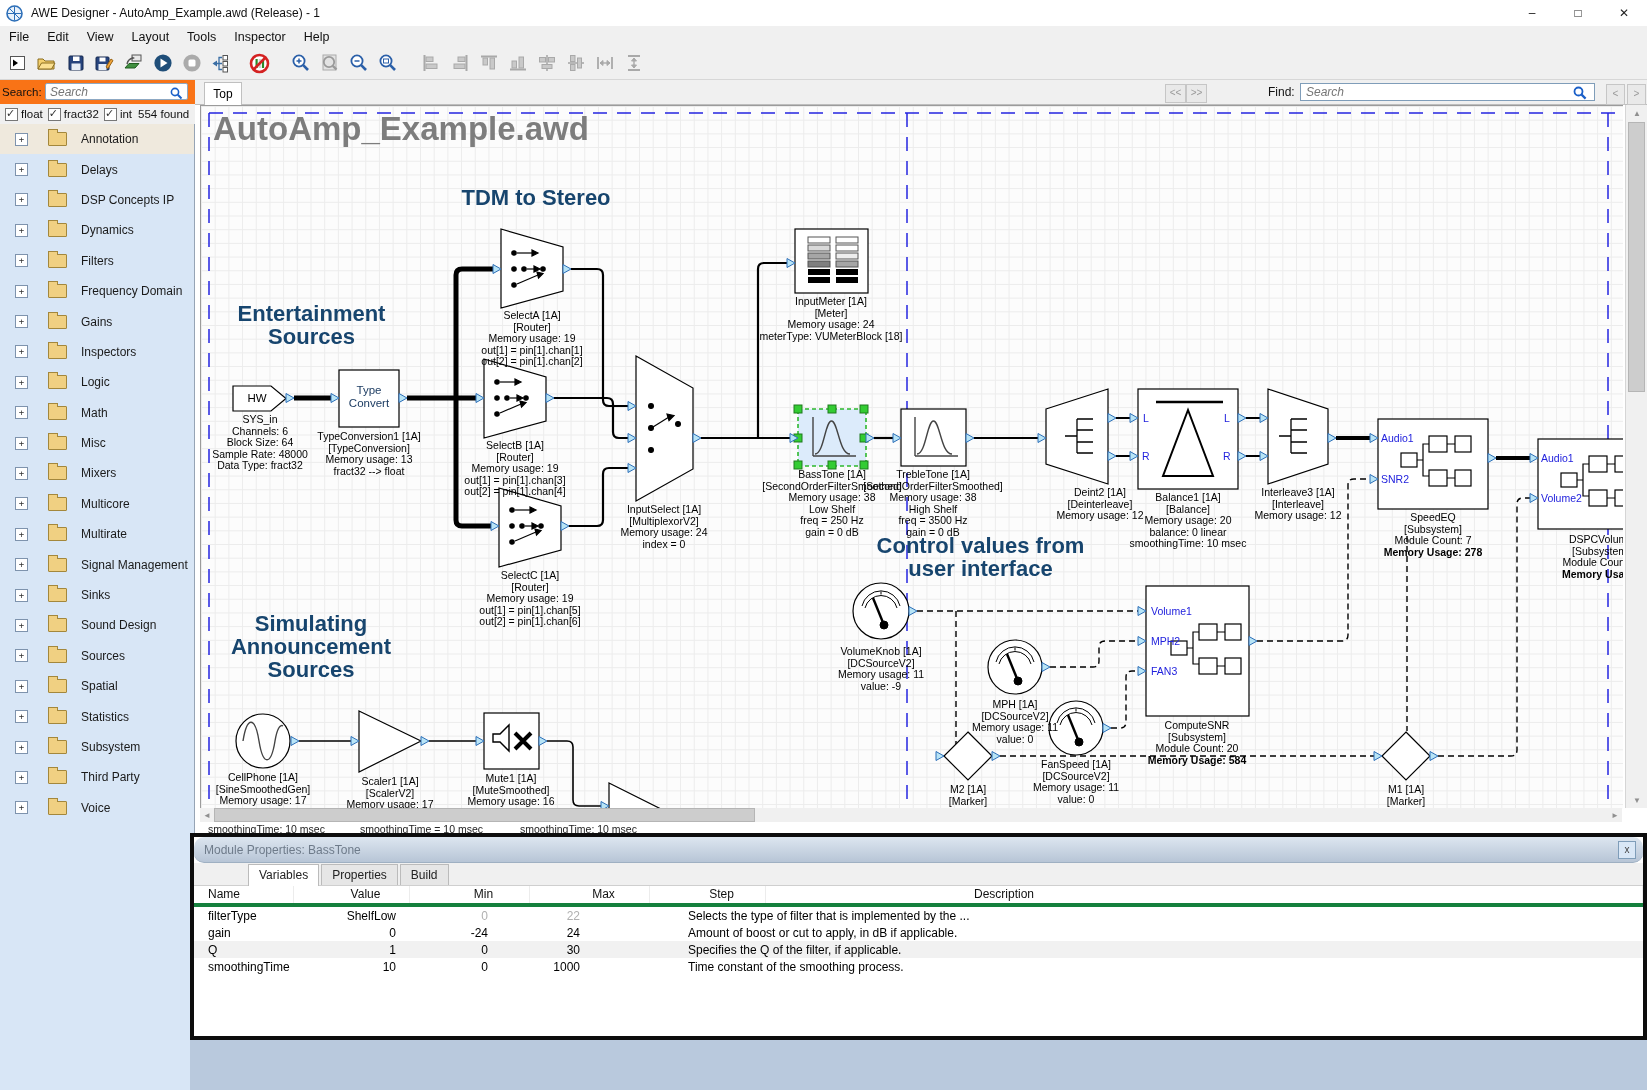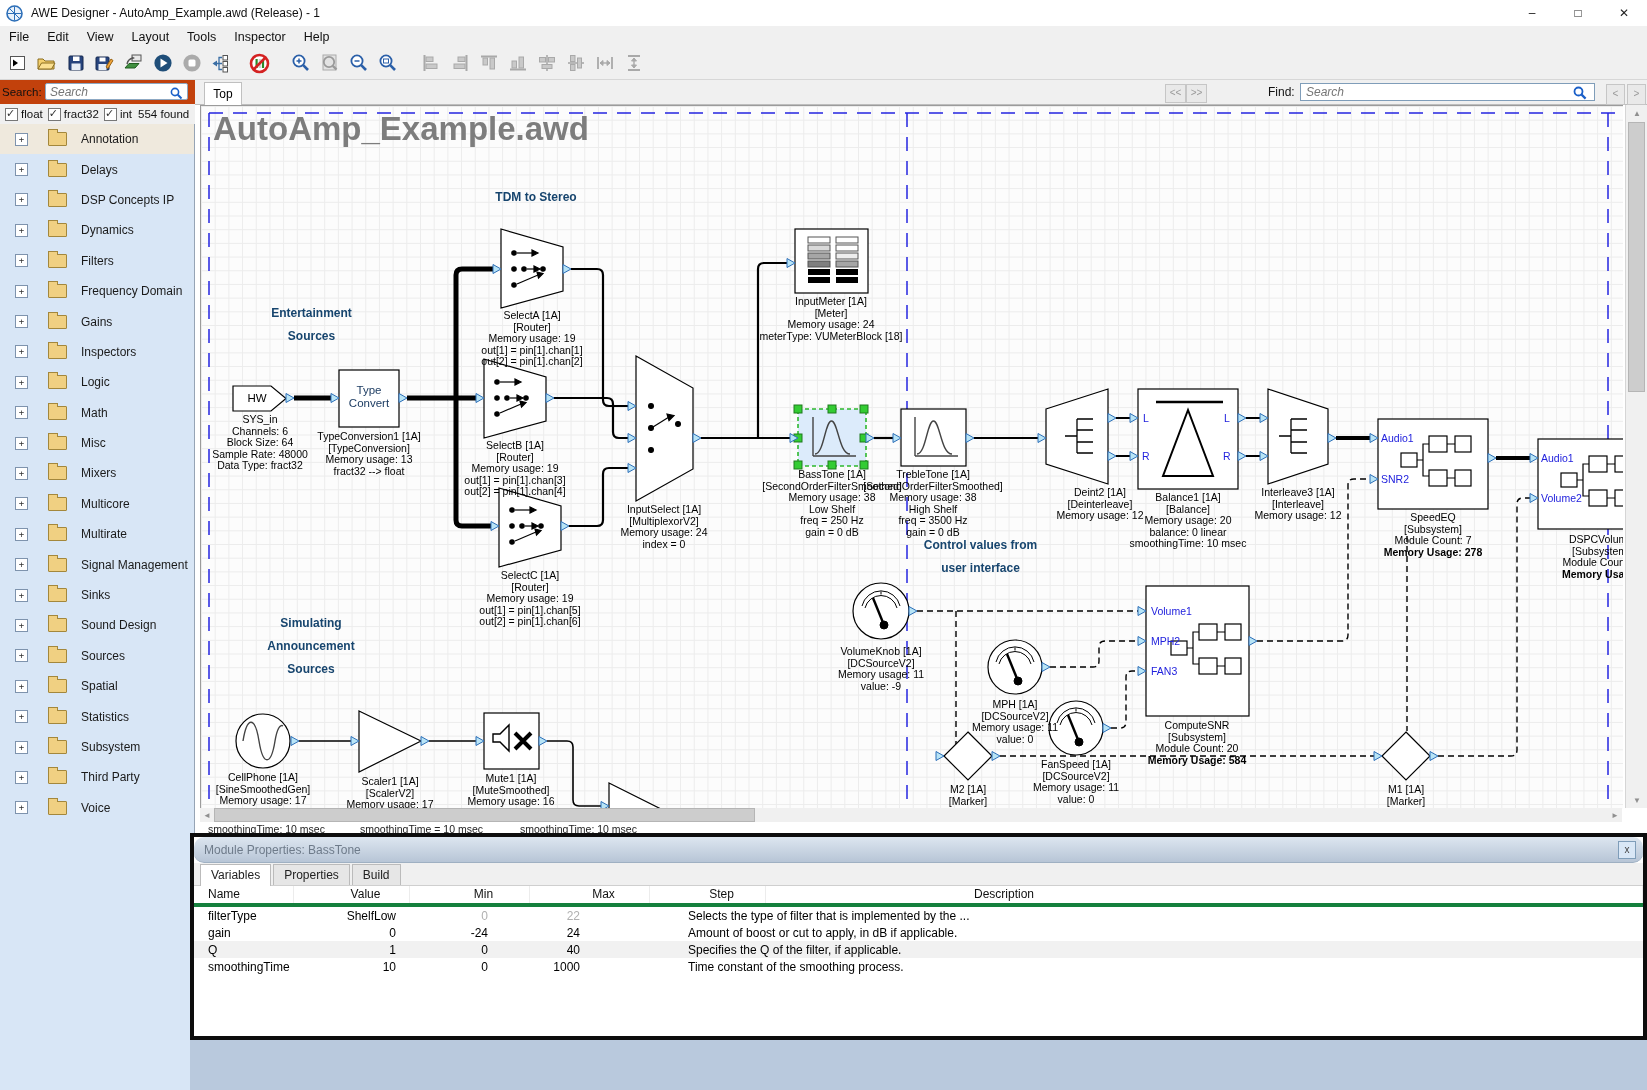--- a/index.html
+++ b/index.html
@@ -7,21 +7,21 @@
   .abs{position:absolute;}
   
   #titlebar{left:0;top:0;width:1647px;height:26px;background:#fff;border-bottom:1px solid #e3e3e3;display:flex;align-items:center;}
   #titlebar .ttext{font-size:12px;color:#111;margin-left:8px;}
   .winbtn{width:46px;height:26px;display:flex;align-items:center;justify-content:center;font-size:12px;color:#222;}
   #menubar{left:0;top:26px;width:1647px;height:21px;background:#f0f0f0;display:flex;align-items:center;}
   .mitem{font-size:12.5px;color:#111;padding:0 9px;}
   #toolbar{left:0;top:47px;width:1647px;height:33px;background:#f0f0f0;border-bottom:1px solid #d7d7d7;display:flex;align-items:center;padding-left:4px;box-sizing:border-box;}
   .tbtn{width:27px;height:27px;display:flex;align-items:center;justify-content:center;margin-right:2px;}
   
-  #searchrow{left:0;top:80px;width:195px;height:24px;background:#c2410c;}
+  #searchrow{left:0;top:80px;width:195px;height:24px;background:#f97316;}
   #searchrow .slab{position:absolute;left:2px;top:6px;font-size:11.5px;color:#111;}
   #psearch{position:absolute;left:45px;top:3px;width:143px;height:17px;border:1px solid #8da8c3;border-radius:2px;font:italic 12px "Liberation Sans",sans-serif;color:#777;padding:0 18px 0 4px;background:#fff;box-sizing:border-box;}
   #checkrow{left:0;top:104px;width:195px;height:20px;background:#f0f0f0;display:flex;align-items:center;font-size:11.5px;color:#111;}
   .cbx{width:11px;height:11px;border:1px solid #777;background:#fff;margin:0 3px 0 5px;position:relative;}
   .cbx::after{content:"✓";position:absolute;left:0px;top:-2px;font-size:11px;color:#333;}
   #tree{left:0;top:124px;width:195px;height:966px;background:#d8e6f6;border-right:1px solid #96a4b5;box-sizing:border-box;overflow:hidden;}
   .trow{height:30.4px;display:flex;align-items:center;}
   .exp{width:11px;height:11px;border:1px solid #7e93ad;background:#fff;font:9px/10px "DejaVu Sans Mono",monospace;text-align:center;color:#333;margin-left:15px;flex:none;}
   .fold{width:17px;height:12px;background:#f0d082;border:1px solid #a3873c;border-radius:1px;position:relative;margin-left:20px;flex:none;}
   .fold::before{content:"";position:absolute;top:-4px;left:-1px;width:8px;height:3px;background:#f0d082;border:1px solid #a3873c;border-bottom:none;}
@@ -29,40 +29,40 @@
   
   #tabstrip{left:195px;top:80px;width:1452px;height:25px;background:#f0f0f0;border-bottom:1px solid #bdbdbd;box-sizing:border-box;}
   #toptab{position:absolute;left:9px;top:2px;width:36px;height:23px;background:#fff;border:1px solid #c0c0c0;border-bottom:none;font-size:12px;text-align:center;line-height:22px;}
   .fnav{position:absolute;top:4px;height:17px;background:#e9e9e9;border:1px solid #c6c6c6;font-size:10px;color:#9a9a9a;text-align:center;line-height:16px;}
   #findlab{position:absolute;left:1073px;top:5px;font-size:12px;color:#111;}
   #findinput{position:absolute;left:1105px;top:3px;width:295px;height:18px;border:1px solid #7f9db9;font:italic 12px "Liberation Sans",sans-serif;color:#777;padding:0 22px 0 5px;box-sizing:border-box;}
   
   #canvas{left:200px;top:105px;width:1422px;height:703px;overflow:hidden;border-left:1px solid #9b9b9b;border-top:1px solid #9b9b9b;box-sizing:content-box;
     background:linear-gradient(#ececec 1px,transparent 1px) 0 0/13.7px 13.7px,linear-gradient(90deg,#ececec 1px,transparent 1px) 0 0/13.7px 13.7px,#fcfcfc;}
   #ctitle{position:absolute;left:12px;top:4px;font-size:33px;font-weight:bold;color:#7d7d7d;}
-  .ann{position:absolute;font-size:12px;font-weight:bold;color:#17456e;text-align:center;white-space:pre-line;line-height:23px;}
+  .ann{position:absolute;font-size:22px;font-weight:bold;color:#17456e;text-align:center;white-space:pre-line;line-height:23px;}
   .blab{position:absolute;font-size:10.5px;line-height:11.5px;color:#000;text-align:center;white-space:pre-line;}
   .blab b{font-weight:bold;}
   .bbody{position:absolute;font-size:11.5px;color:#000;text-align:center;white-space:pre-line;line-height:13px;}
   .plab{position:absolute;font-size:10.5px;color:#2222dd;white-space:nowrap;}
   
   #vscroll{left:1625px;top:105px;width:22px;height:703px;background:#f0f0f0;border-left:1px solid #d5d5d5;box-sizing:border-box;}
   #hscroll{left:200px;top:808px;width:1422px;height:14px;background:#f0f0f0;}
   .sthumb{position:absolute;background:#cdcdcd;border:1px solid #b5b5b5;box-sizing:border-box;}
   .sarrow{position:absolute;color:#8f8f8f;font-size:8px;}
   #cliprow{left:200px;top:823px;width:1100px;height:10px;overflow:hidden;background:transparent;font-size:10.5px;color:#222;}
   #cliprow span{position:absolute;top:0;}
   
   #panel{left:190px;top:833px;width:1457px;height:207px;border:4px solid #0d0d0d;background:#fff;box-sizing:border-box;}
   #ptitle{height:25px;background:linear-gradient(#dde6f0,#b7c5d6);display:flex;align-items:center;border-bottom:1px solid #9fb0c2;border-radius:10px;}
   #ptitle .pt{font-size:12px;color:#6e7b8a;margin-left:10px;}
   #pclose{position:absolute;right:7px;top:4px;width:16px;height:16px;background:#d9e7f6;border:1px solid #7f9db9;font-size:10px;color:#444;text-align:center;line-height:15px;}
   #ptabs{height:22px;background:#f0f0f0;border-bottom:1px solid #cfcfcf;display:flex;align-items:flex-end;padding-left:6px;}
   .ptab{font-size:12px;padding:3px 10px;border:1px solid #bbb;border-bottom:none;background:#e6e6e6;margin-right:2px;color:#222;}
-  .ptab.active{background:#fff;position:relative;top:1px;padding-bottom:4px;}
+  .ptab.active{background:#fff;position:relative;top:1px;padding-bottom:4px;margin-left:48px;}
   .hrow,.drow{display:flex;height:17px;align-items:center;font-size:12px;}
   .hrow{border-bottom:4px solid #15803d;color:#111;gap:28px;}
   .c-name{width:100px;padding-left:14px;flex:none;}
   .c-val{width:88px;text-align:right;flex:none;}
   .c-min{width:92px;text-align:right;flex:none;}
   .c-max{width:92px;text-align:right;flex:none;}
   .c-step{width:88px;text-align:center;flex:none;}
   .c-desc{flex:1;padding-left:20px;white-space:nowrap;overflow:hidden;}
   .hrow .c-val,.hrow .c-min,.hrow .c-max{text-align:center;}
   .hrow .c-desc{text-align:left;}
@@ -809,21 +809,21 @@
       <div class="c-val">0</div>
       <div class="c-min">-24</div>
       <div class="c-max">24</div>
       <div class="c-step"></div>
       <div class="c-desc">Amount of boost or cut to apply, in dB if applicable.</div>
     </div>
     <div class="drow alt">
       <div class="c-name">Q</div>
       <div class="c-val">1</div>
       <div class="c-min">0</div>
-      <div class="c-max">40</div>
+      <div class="c-max">30</div>
       <div class="c-step"></div>
       <div class="c-desc">Specifies the Q of the filter, if applicable.</div>
     </div>
     <div class="drow">
       <div class="c-name">smoothingTime</div>
       <div class="c-val">10</div>
       <div class="c-min">0</div>
       <div class="c-max">1000</div>
       <div class="c-step"></div>
       <div class="c-desc">Time constant of the smoothing process.</div>

